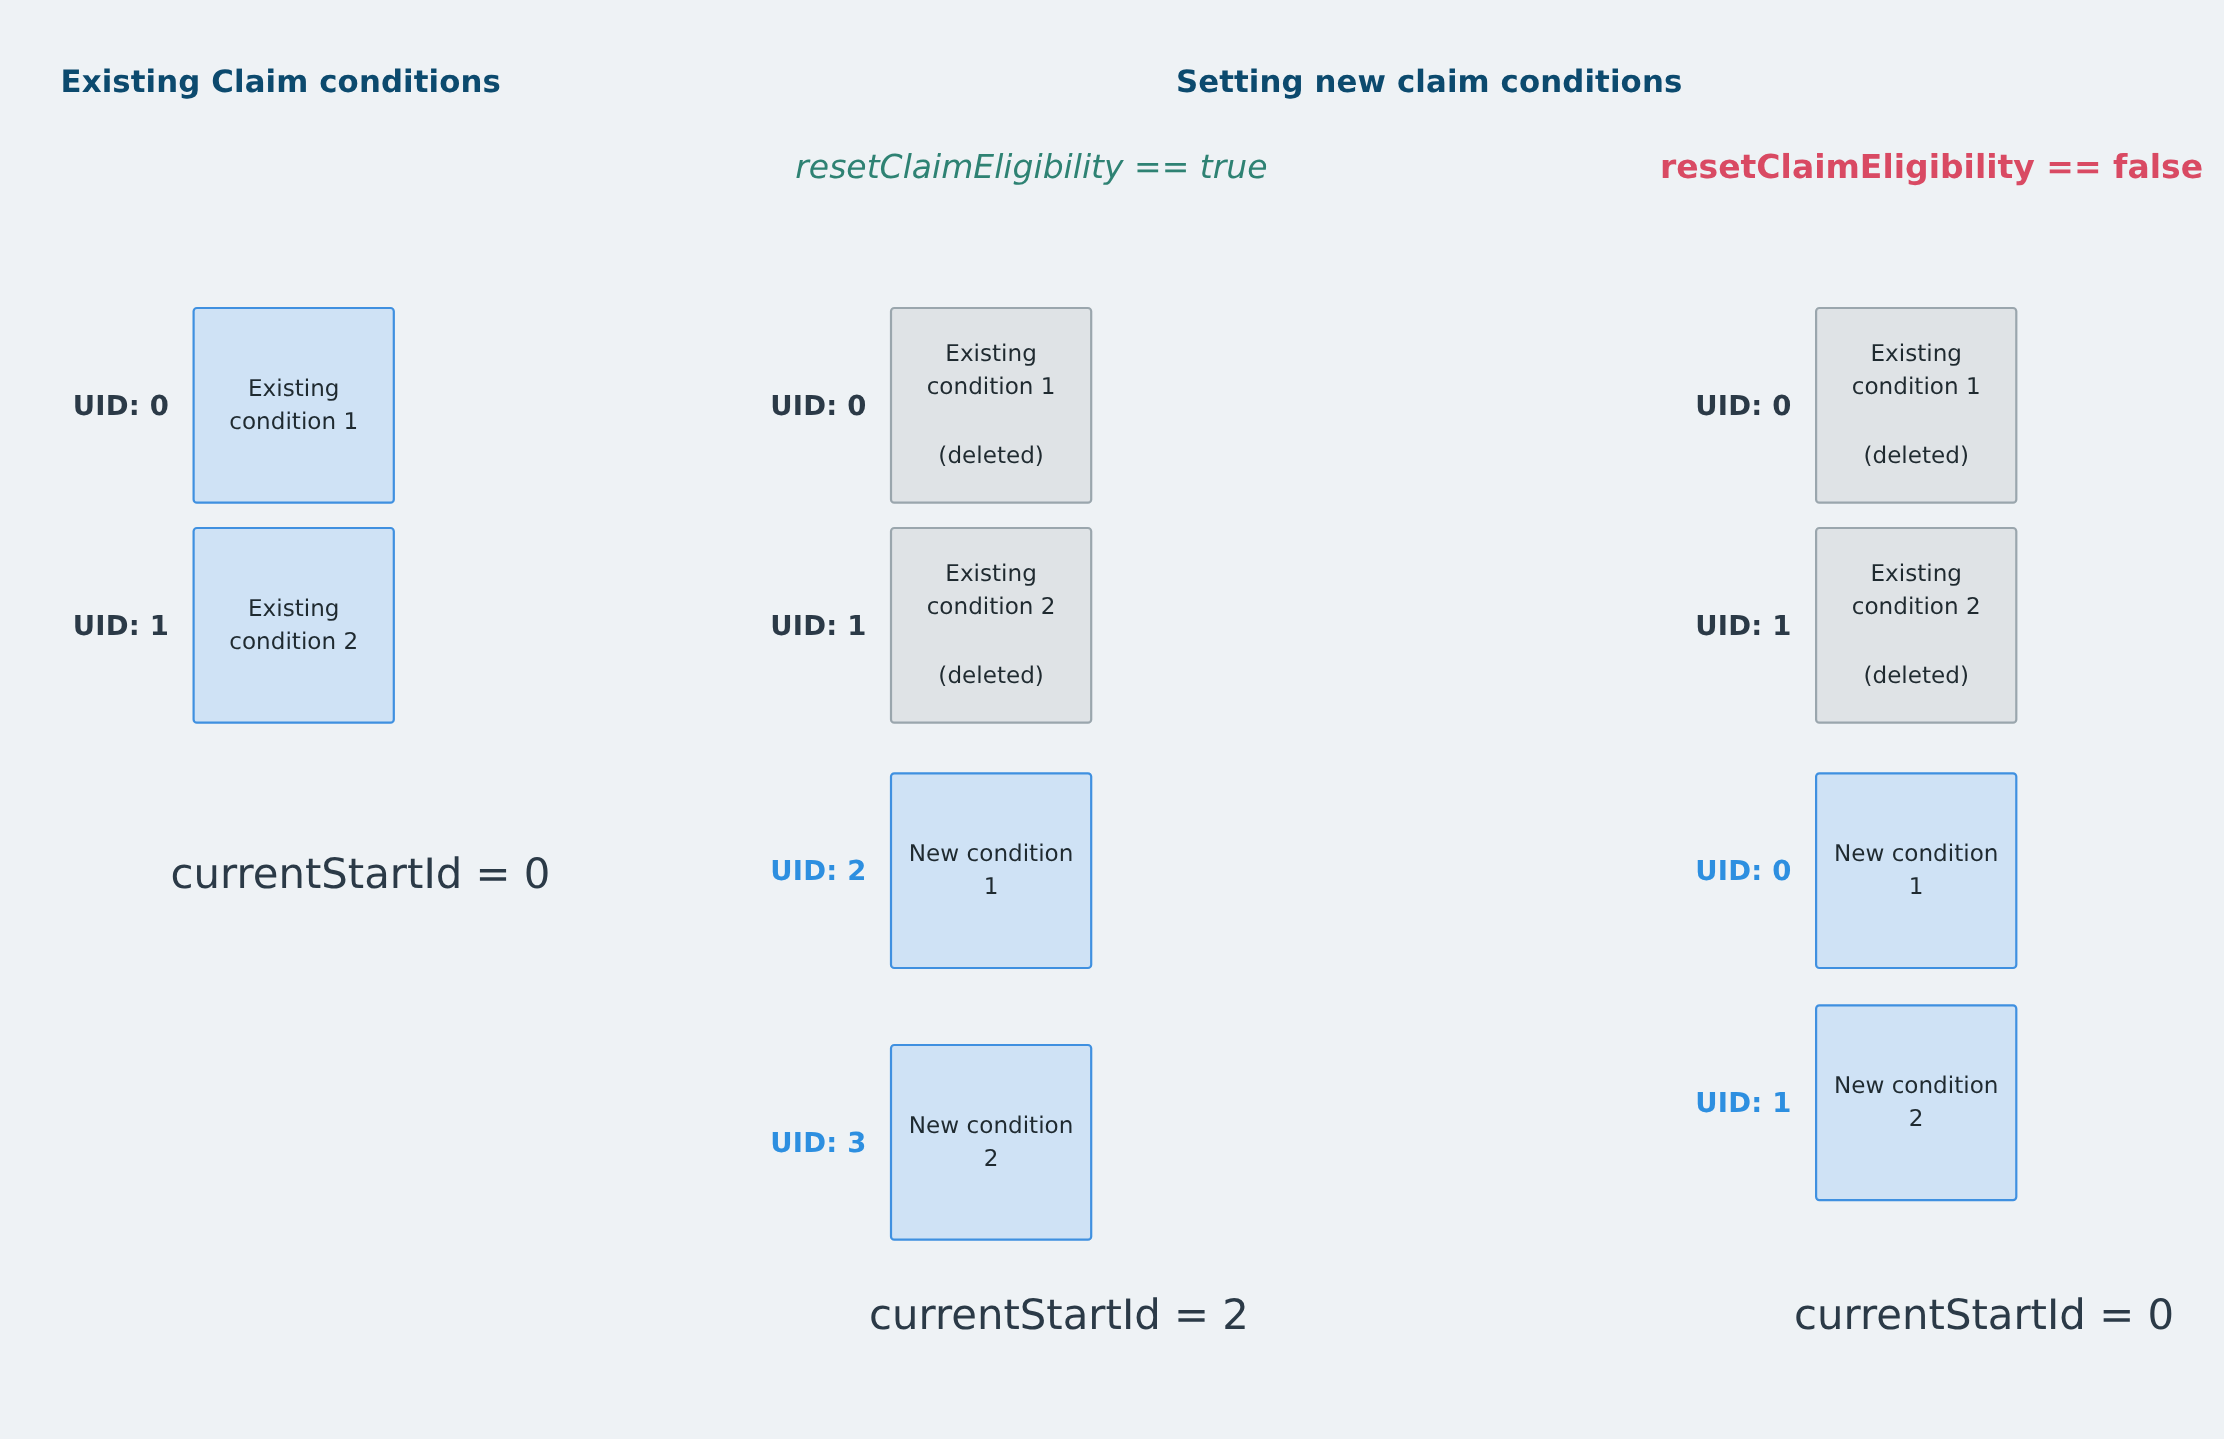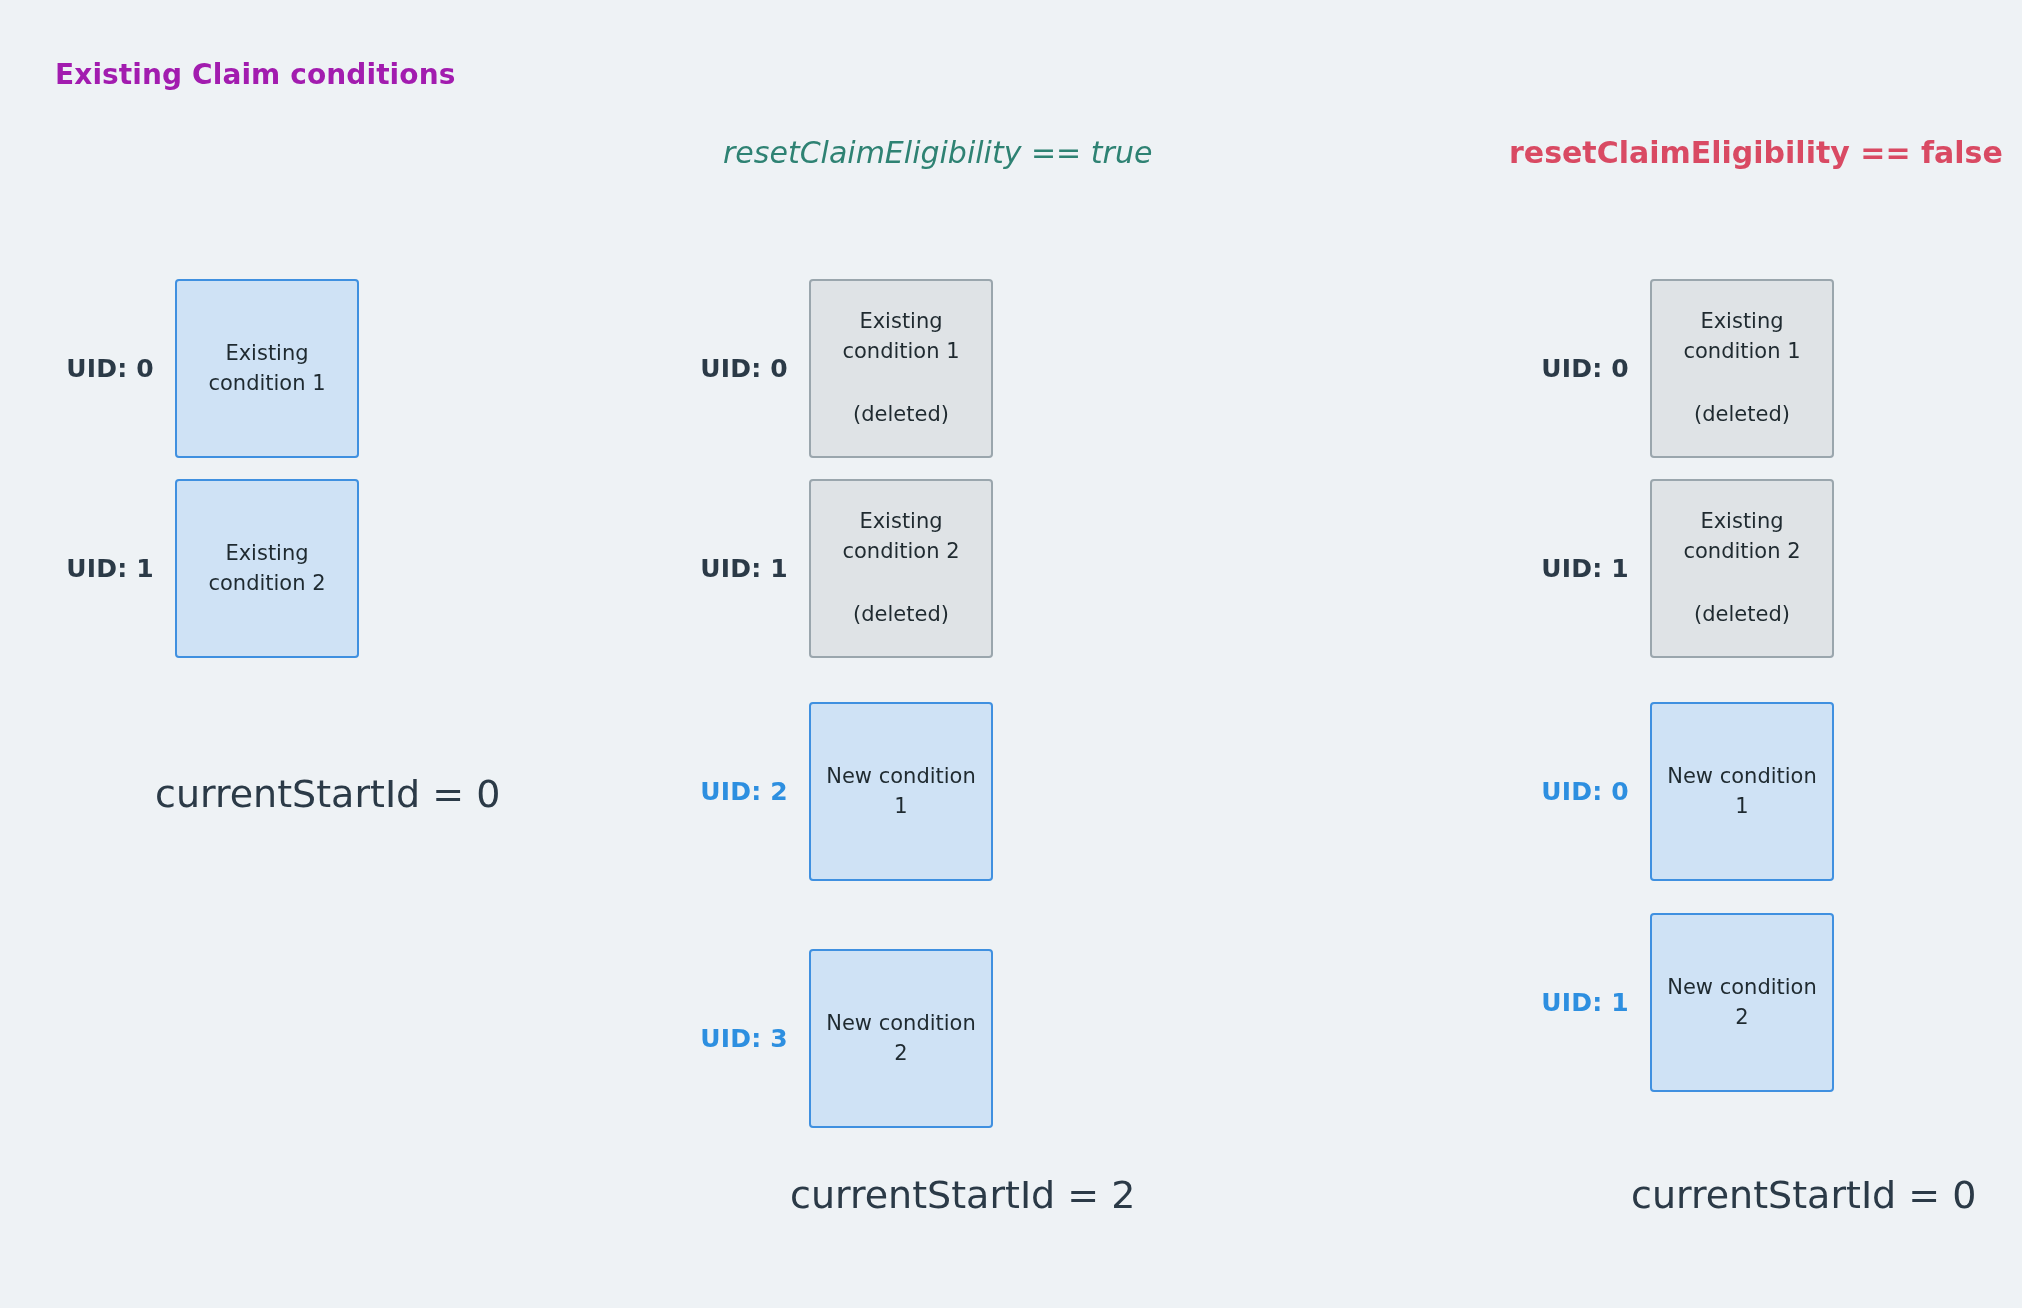--- a/index.html
+++ b/index.html
@@ -19,21 +19,21 @@
   .canvas {
     position: absolute;
     inset: 0;
   }
 
   
   .col-title {
     position: absolute;
     font-size: 28px;
     font-weight: 700;
-    color: #a21caf;
+    color: #0c4a6e;
     letter-spacing: 0.1px;
     white-space: nowrap;
   }
   #title-left   { left: 55px;  top: 58px; }
   #title-right  { left: 1069px; top: 58px; }
 
   .cond-title {
     position: absolute;
     font-size: 30px;
     font-weight: 400;
@@ -112,20 +112,21 @@
   #formula-reset-true  { left: 790px;  top: 1173px; }
   #formula-reset-false { left: 1631px; top: 1173px; }
 </style>
 </head>
 <body>
 
 <div class="canvas">
 
   <div class="col-title" id="title-left">Existing Claim conditions</div>
 
+  <div class="col-title" id="title-right">Setting new claim conditions</div>
 
   <div class="cond-title" id="cond-true">resetClaimEligibility == true</div>
 
   <div class="cond-title" id="cond-false">resetClaimEligibility == false</div>
 
   <div class="column" id="col-existing">
 
     <div class="row" style="left:45px; top:277px;">
       <div class="uid-label">UID: 0</div>
       <div class="cond-box blue">

